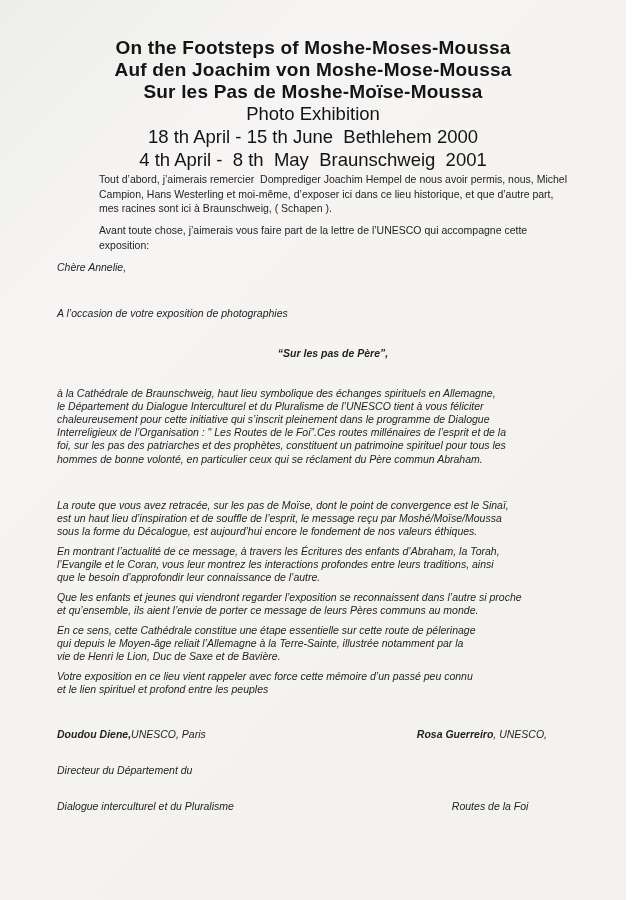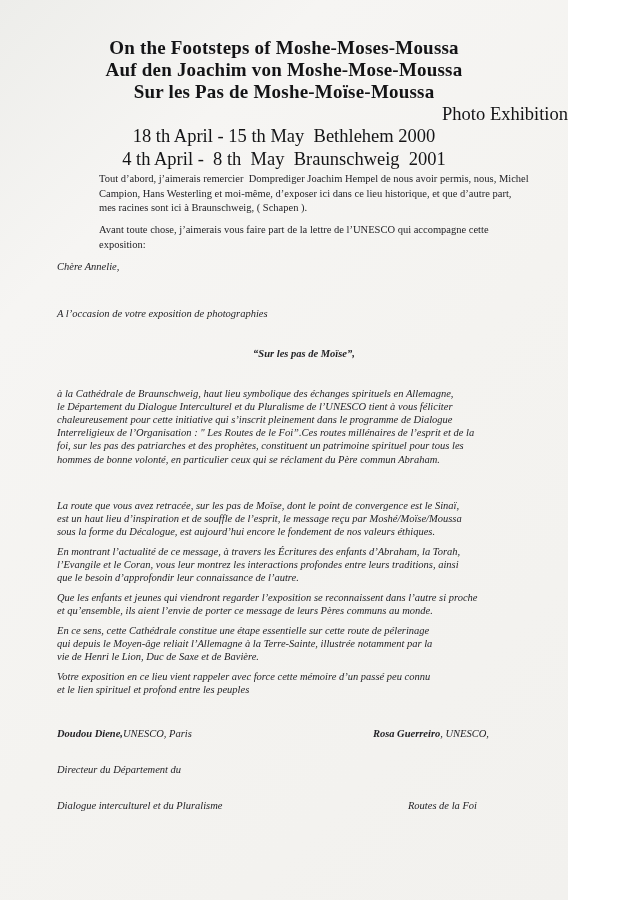--- a/index.html
+++ b/index.html
@@ -1,27 +1,27 @@
 <!DOCTYPE html>
 <html><head>
 <meta charset="utf-8">
 <style>
   html,body{margin:0;padding:0;}
   .page{
     position:relative;
-    width:568px;height:900px;
+    width:626px;height:900px;
     background:linear-gradient(135deg,#ededea 0%,#f6f5f3 22%,#f4f3f0 55%,#f2f1ee 100%);
-    font-family:Liberation Serif, serif;
+    font-family:Liberation Sans, sans-serif;
     color:#232327;
     overflow:hidden;
     box-sizing:border-box;
   }
   .header{ text-align:center; padding-top:37px; color:#141416; }
   .title{ font-size:19px; font-weight:bold; line-height:22px; letter-spacing:.2px; white-space:pre; }
-  .subtitle{ font-size:18.5px; line-height:22px; white-space:pre;text-align:right; }
+  .subtitle{ font-size:18.5px; line-height:22px; white-space:pre; }
   .dateline{ font-size:18.5px; line-height:23px; white-space:pre; }
   .venue{ font-size:13.5px; font-weight:bold; line-height:18px; white-space:pre; }
 
   .bodytext{ margin:1px 39px 0 57px; font-size:10.5px; }
   .para{ margin:0 0 7.5px 0; white-space:pre; }
   .intro-p{ line-height:14.5px;margin-left:42px; }
   .letter-p{ line-height:13.2px; font-style:italic; margin-bottom:6.5px; }
   .center-bold{ text-align:center; font-weight:bold; padding-left:22px; }
 
   .sig-row{ display:flex; font-style:italic; line-height:12px; font-size:10.5px; margin:8px 0 12px 0; }
@@ -34,37 +34,37 @@
 </head>
 <body>
 
 <div class="page">
 
   <div class="header">
     <div class="title">On the Footsteps of Moshe-Moses-Moussa</div>
     <div class="title">Auf den Joachim von Moshe-Mose-Moussa</div>
     <div class="title">Sur les Pas de Moshe-Moïse-Moussa</div>
     <div class="subtitle">Photo Exhibition</div>
-    <div class="dateline">18 th April - 15 th May  Bethlehem 2000</div>
+    <div class="dateline">18 th April - 15 th June  Bethlehem 2000</div>
     <div class="dateline">4 th April -  8 th  May  Braunschweig  2001</div>
   </div>
 
   <div class="bodytext">
 
     <p class="para intro-p">Tout d’abord, j’aimerais remercier  Domprediger Joachim Hempel de nous avoir permis, nous, Michel
 Campion, Hans Westerling et moi-même, d’exposer ici dans ce lieu historique, et que d’autre part,
 mes racines sont ici à Braunschweig, ( Schapen ).</p>
     <p class="para intro-p">Avant toute chose, j’aimerais vous faire part de la lettre de l’UNESCO qui accompagne cette
 exposition:</p>
 
     <p class="para letter-p" style="line-height:14.5px;margin-bottom:7px">Chère Annelie,</p>
 
     <div class="para letter-p">
       <div>A l’occasion de votre exposition de photographies</div>
-      <div class="center-bold">“Sur les pas de Moïse”,</div>
+      <div class="center-bold">“Sur les pas de Père”,</div>
       <div>à la Cathédrale de Braunschweig, haut lieu symbolique des échanges spirituels en Allemagne,
 le Département du Dialogue Interculturel et du Pluralisme de l’UNESCO tient à vous féliciter
 chaleureusement pour cette initiative qui s’inscrit pleinement dans le programme de Dialogue
 Interreligieux de l’Organisation : " Les Routes de le Foi”.Ces routes millénaires de l’esprit et de la
 foi, sur les pas des patriarches et des prophètes, constituent un patrimoine spirituel pour tous les
 hommes de bonne volonté, en particulier ceux qui se réclament du Père commun Abraham.</div>
     </div>
 
     <p class="para letter-p">La route que vous avez retracée, sur les pas de Moïse, dont le point de convergence est le Sinaï,
 est un haut lieu d’inspiration et de souffle de l’esprit, le message reçu par Moshé/Moïse/Moussa

